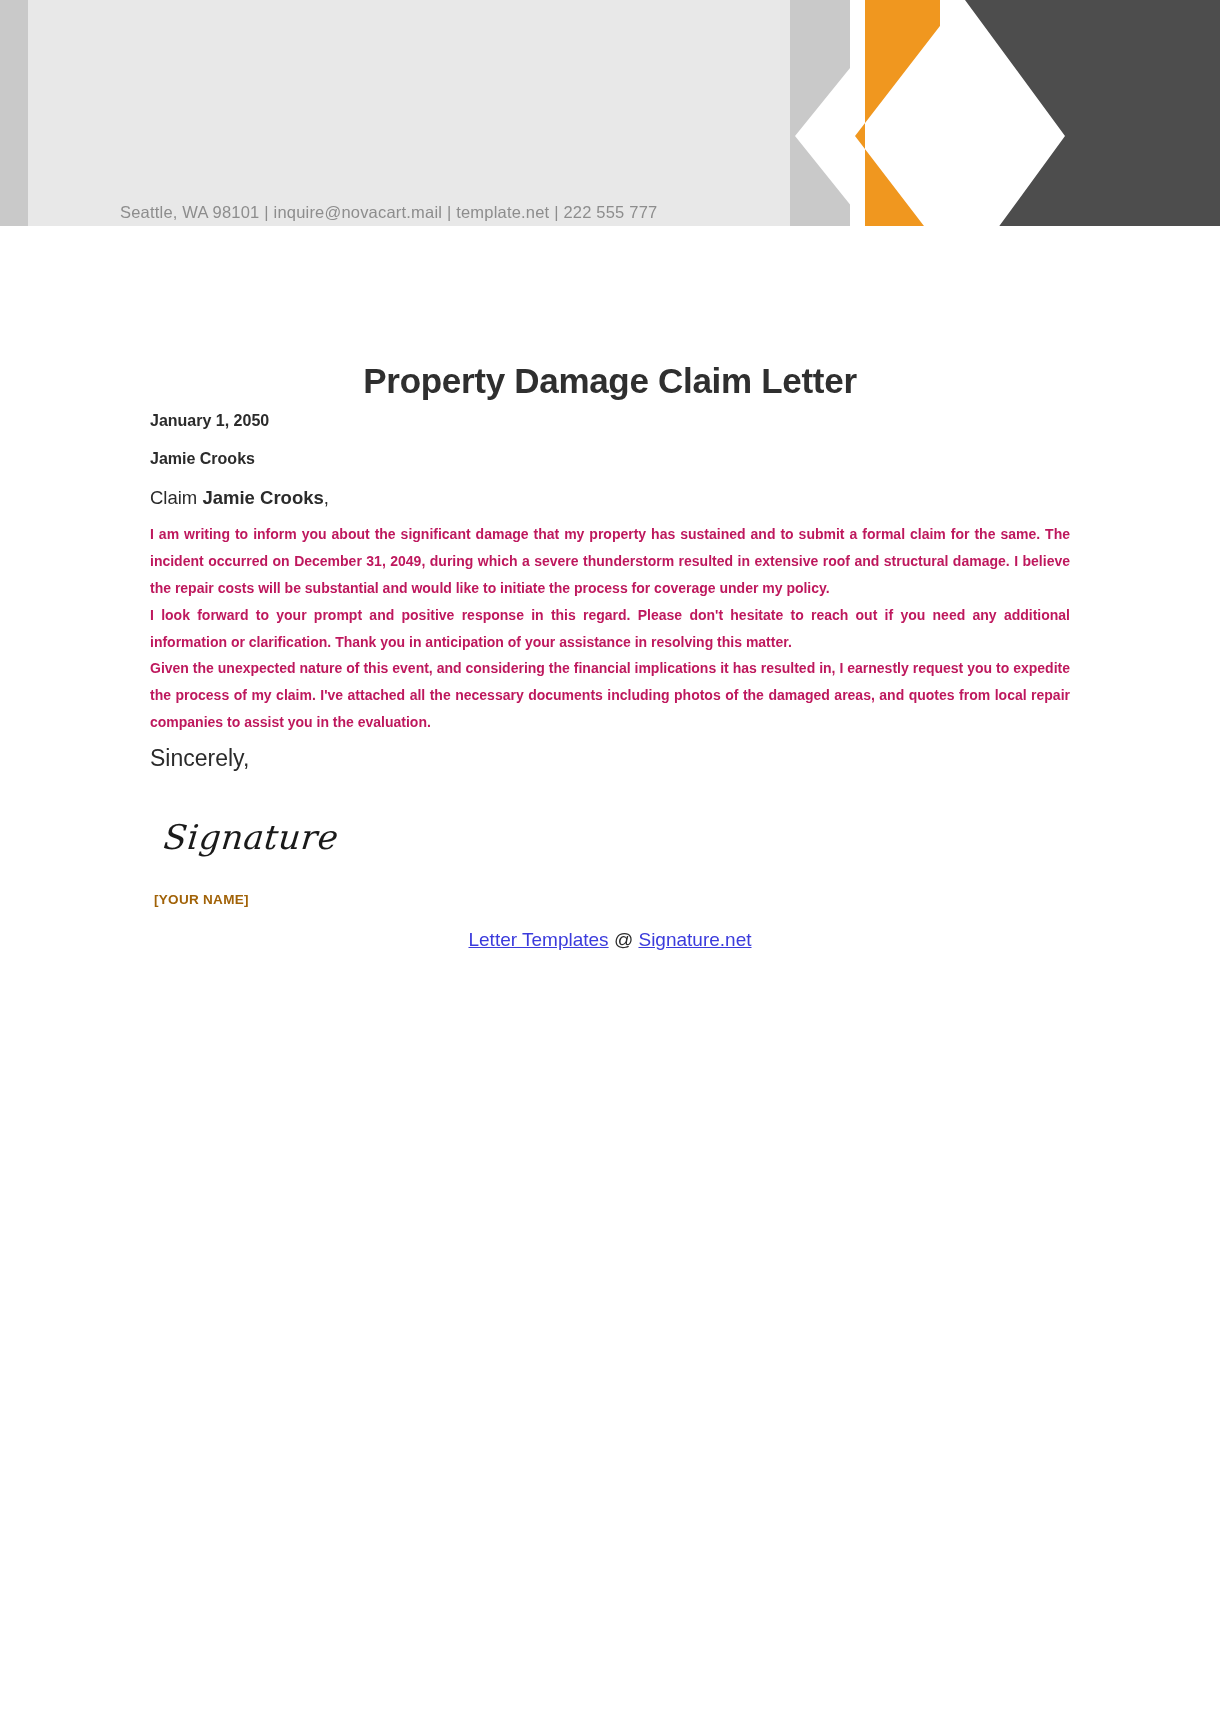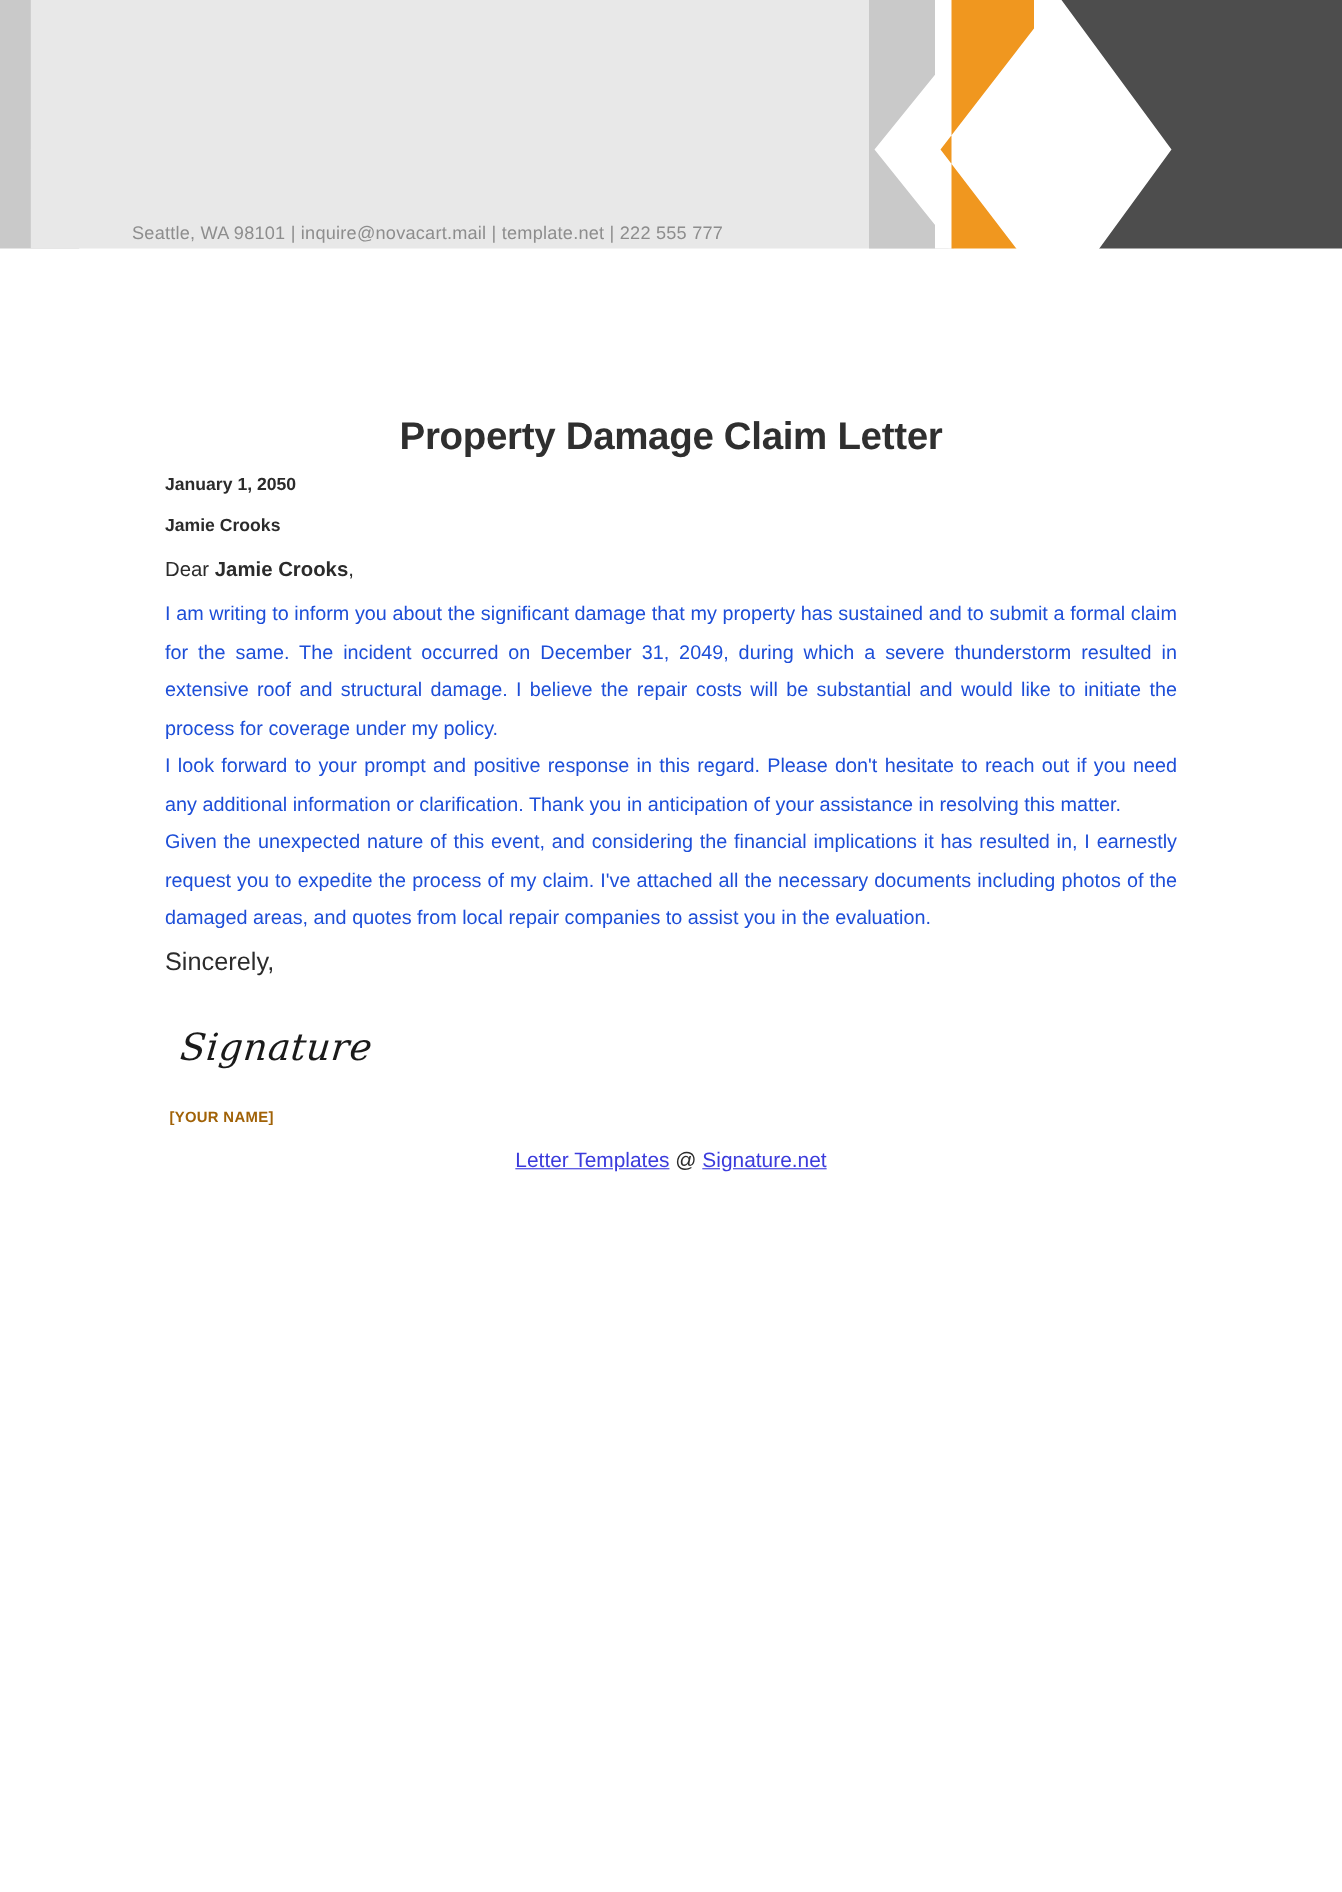--- a/index.html
+++ b/index.html
@@ -50,21 +50,21 @@
     width: 1220px;
     padding: 0;
   }
 
   .letter-title {
     text-align: center;
     font-size: 35px;
     font-weight: bold;
     color: #2f2f2f;
     letter-spacing: -0.3px;
-    margin: 16px;
+    margin: 0;
     padding: 136px 0 0 0;
     line-height: 1.1;
   }
 
   .letter-content {
     width: 920px;
     margin: 0 auto;
     padding: 0;
     position: relative;
     margin-top: 12px;
@@ -87,26 +87,26 @@
     color: #2b2b2b;
     margin: 0 0 14px 0;
     line-height: 1.0;
     font-weight: normal;
   }
   .salutation b {
     font-weight: bold;
   }
 
   .para {
-    font-size: 18px;
+    font-size: 14px;
     line-height: 1.92;
-    color: #1d4ed8;
+    color: #be185d;
     text-align: justify;
     margin: 0 0 0 0;
-    font-weight: normal;
+    font-weight: bold;
   }
 
   .closing {
     font-size: 23px;
     color: #2b2b2b;
     margin: 0;
     line-height: 1.92;
   }
 
   .signature-script {
@@ -178,21 +178,21 @@
   <h1 class="letter-title">Property Damage Claim Letter</h1>
 
   <div class="letter-content">
 
     <div class="meta-line">January 1, 2050</div>
 
     <div class="meta-line">Jamie Crooks</div>
 
 
     <div class="salutation">
-      <span>Dear </span><b>Jamie Crooks</b><span>,</span>
+      <span>Claim </span><b>Jamie Crooks</b><span>,</span>
     </div>
 
     <p class="para">I am writing to inform you about the significant damage that my property has sustained and to submit a formal claim for the same. The incident occurred on December 31, 2049, during which a severe thunderstorm resulted in extensive roof and structural damage. I believe the repair costs will be substantial and would like to initiate the process for coverage under my policy.</p>
 
     <p class="para">I look forward to your prompt and positive response in this regard. Please don't hesitate to reach out if you need any additional information or clarification. Thank you in anticipation of your assistance in resolving this matter.</p>
 
     <p class="para">Given the unexpected nature of this event, and considering the financial implications it has resulted in, I earnestly request you to expedite the process of my claim. I've attached all the necessary documents including photos of the damaged areas, and quotes from local repair companies to assist you in the evaluation.</p>
 
     <div class="closing">Sincerely,</div>
 

